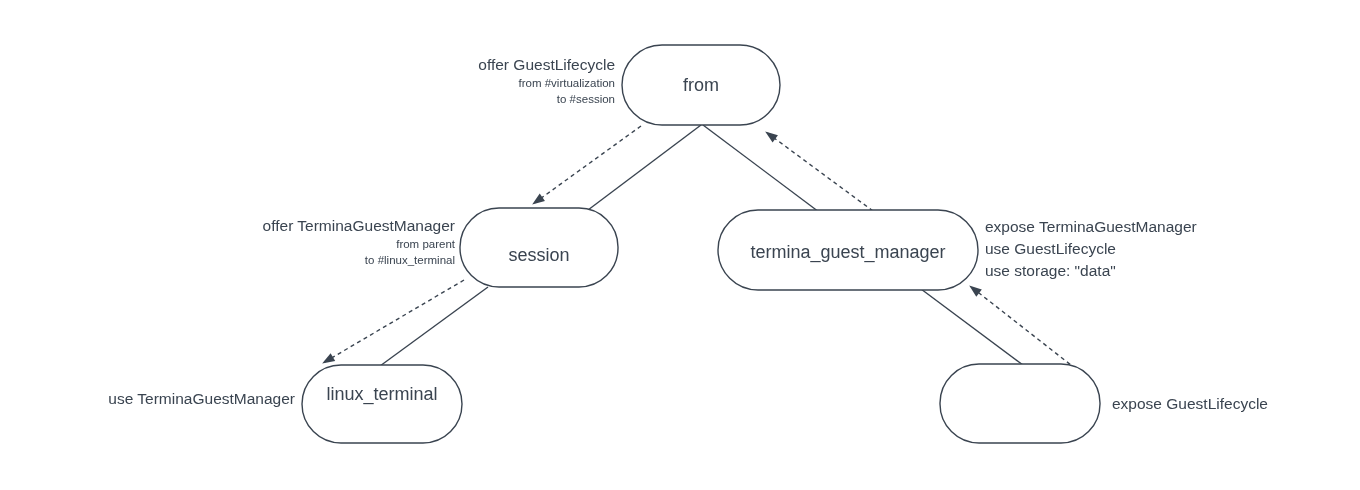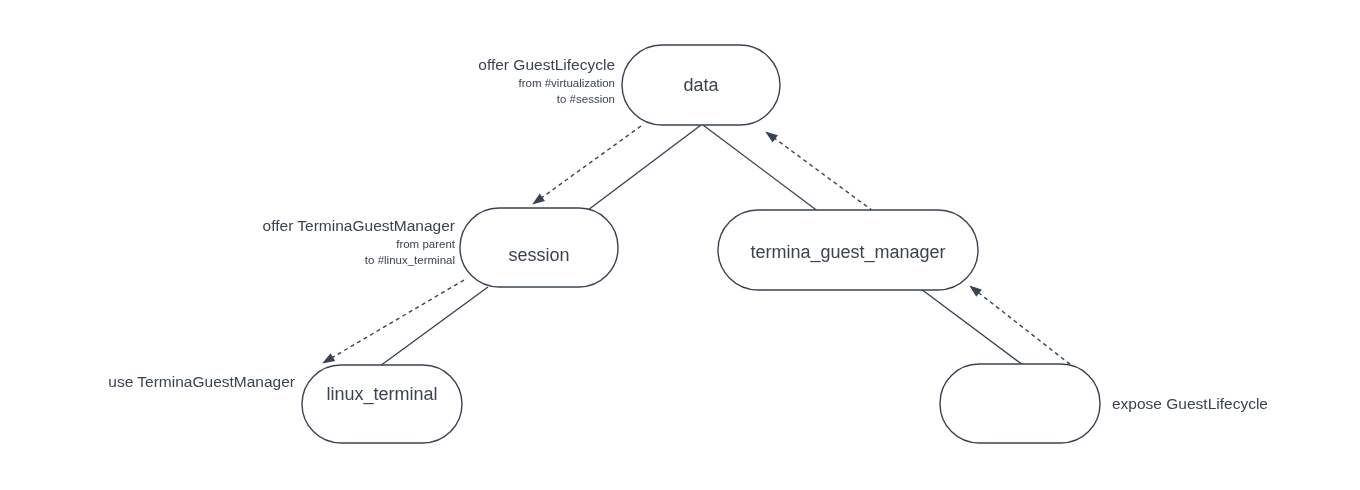--- a/index.html
+++ b/index.html
@@ -43,39 +43,44 @@
     <line class="edge dashed" x1="873" y1="211" x2="766" y2="132" marker-end="url(#arrow)"></line>
     <line class="edge dashed" x1="1076" y1="369" x2="970" y2="286" marker-end="url(#arrow)"></line>
 
     <rect class="node" x="622" y="45" width="158" height="80" rx="40" ry="40"></rect>
     <rect class="node" x="460" y="208" width="158" height="79" rx="39" ry="39"></rect>
     <rect class="node" x="718" y="210" width="260" height="80" rx="40" ry="40"></rect>
     <rect class="node" x="302" y="365" width="160" height="78" rx="39" ry="39"></rect>
     <rect class="node" x="940" y="364" width="160" height="79" rx="39" ry="39"></rect>
   </svg>
 
-  <div class="node-label" style="left:622px;top:45px;width:158px;height:80px">data</div>
+  <div class="node-label" style="left:622px;top:45px;width:158px;height:80px">from</div>
   <div class="node-label" style="left:460px;top:208px;width:158px;height:94px">session</div>
   <div class="node-label" style="left:718px;top:210px;width:260px;height:84px">termina_guest_manager</div>
   <div class="node-label" style="left:302px;top:365px;width:160px;height:58px">linux_terminal</div>
 
   <div class="ann right" style="right:905px;top:216px">
     <div class="ann-main">offer TerminaGuestManager</div>
     <div class="ann-sub">from parent</div>
     <div class="ann-sub">to #linux_terminal</div>
   </div>
 
   <div class="ann right" style="right:745px;top:55px">
     <div class="ann-main">offer GuestLifecycle</div>
     <div class="ann-sub">from #virtualization</div>
     <div class="ann-sub">to #session</div>
   </div>
 
-  <div class="ann right" style="right:1065px;top:372px">
+  <div class="ann right" style="right:1065px;top:389px">
     <div class="ann-main">use TerminaGuestManager</div>
   </div>
 
+  <div class="ann" style="left:985px;top:216px">
+    <div class="ann-main wide">expose TerminaGuestManager</div>
+    <div class="ann-main wide">use GuestLifecycle</div>
+    <div class="ann-main wide">use storage: "data"</div>
+  </div>
 
   <div class="ann" style="left:1112px;top:394px">
     <div class="ann-main">expose GuestLifecycle</div>
   </div>
 
 </div>
 
 </body></html>

